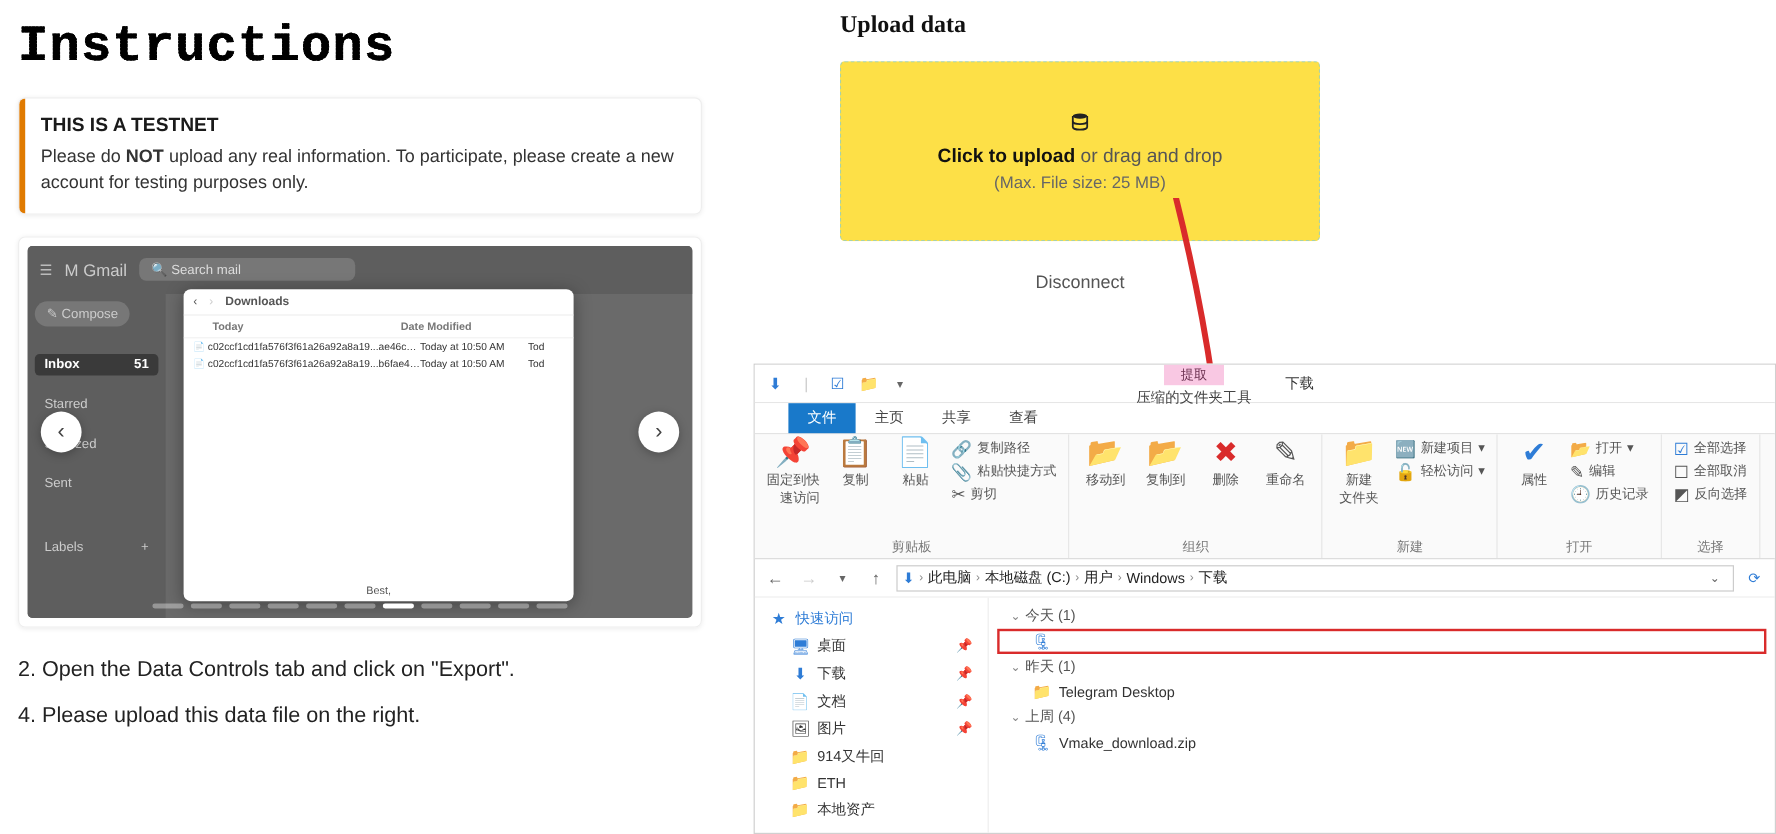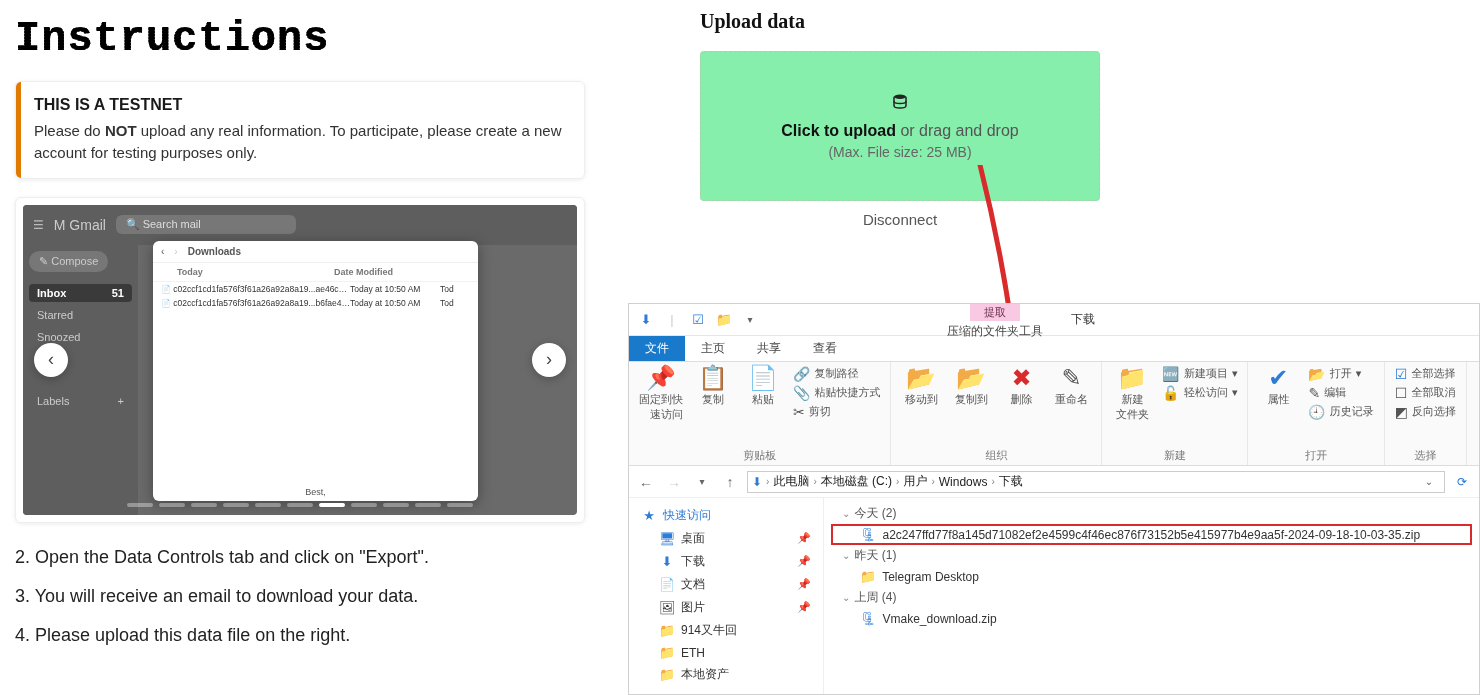--- a/index.html
+++ b/index.html
@@ -124,21 +124,21 @@
     font-size: 11px;
     padding: 6px 6px;
   }
   .gmail-compose {
     background: #777;
     border-radius: 14px;
     padding: 4px 10px;
     margin-bottom: 8px;
     display: inline-block;
   }
-  .gmail-nav-item { padding: 3px 8px; border-radius: 4px; margin-top: 4px; display:flex; justify-content:space-between;}
+  .gmail-nav-item { padding: 3px 8px; border-radius: 4px; margin-top: 15px; display:flex; justify-content:space-between;}
   .gmail-nav-item.active { background: #3a3a3a; color: #fff; font-weight: bold; }
 
   .finder-win {
     position: absolute;
     left: 130px;
     top: 36px;
     width: 325px;
     height: 260px;
     background: #fff;
     border-radius: 6px;
@@ -230,21 +230,21 @@
     font-stretch: condensed;
     font-weight: 900;
     font-size: 20px;
     margin-bottom: 18px;
     color: #111;
   }
   .dropzone {
     width: 400px;
     height: 150px;
     border: 1px dashed #a9d2a9;
-    background: #86efac;
+    background: #fde047;
     border-radius: 4px;
     display: flex;
     flex-direction: column;
     align-items: center;
     justify-content: center;
     font-family: "Arial Narrow", Arial, sans-serif;
     font-stretch: condensed;
     color: #555;
     cursor: pointer;
   }
@@ -252,21 +252,21 @@
   .dropzone .line1 { font-size: 16px; }
   .dropzone .line1 b { color: #111; font-weight: 800; }
   .dropzone .line2 { font-size: 14px; color: #666; margin-top:4px;text-align:right;}
   .disconnect {
     width: 400px;
     text-align: center;
     font-family: "Arial Narrow", Arial, sans-serif;
     font-stretch: condensed;
     font-size: 15px;
     color: #555;
-    margin-top: 10px;
+    margin-top: 26px;
     cursor: pointer;
   }
 
   
   .red-arrow {
     position: absolute;
     left: 370px;
     top: 165px;
     pointer-events: none;
   }
@@ -336,20 +336,21 @@
   }
   .exp-tab {
     padding: 4px 16px;
     font-size: 12px;
     color: #444;
     display:flex; align-items:center;
   }
   .exp-tab.file {
     background: #1979ca;
     color: #fff;
+    margin-left: 28px;
   }
 
   .ribbon {
     height: 104px;
     border-bottom: 1px solid #ddd;
     display: flex;
     background: #fafafa;
   }
   .ribbon-group {
     border-right: 1px solid #e7e7e7;
@@ -557,21 +558,20 @@
           <div class="slide-dot"></div>
             <div class="slide-dot"></div>
         </div>
       </div>
       <div class="slide-nav prev">‹</div>
       <div class="slide-nav next">›</div>
     </div>
 
     <div class="steps">
       <p>2. Open the Data Controls tab and click on "Export".</p>
-      <p>3. You will receive an email to download your data.</p>
       <p>4. Please upload this data file on the right.</p>
     </div>
   </div>
 
   <div class="right-col">
     <h2 class="upload-title">Upload data</h2>
 
     <div class="dropzone">
       <div class="db-icon">
         <svg width="18" height="18" viewBox="0 0 24 24" fill="#222">
@@ -792,25 +792,24 @@
       <div class="side-item indent">
           <span class="ico folder-ico">📁</span>
           <span>本地资产</span>
         </div>
     </div>
 
     <div class="exp-main">
 
       <div class="group-row">
           <span class="chev">⌄</span>
-          <span>今天 (2)</span>
+          <span>今天 (1)</span>
         </div>
       <div class="file-row selected">
         <span class="ico zip-ico">🗜</span>
-        <span>a2c247ffd77f8a145d71082ef2e4599c4f46ec876f73152b5e415977b4e9aa5f-2024-09-18-10-03-35.zip</span>
       </div>
 
       <div class="group-row">
           <span class="chev">⌄</span>
           <span>昨天 (1)</span>
         </div>
       <div class="file-row">
         <span class="ico folder-ico">📁</span>
         <span>Telegram Desktop</span>
       </div>

